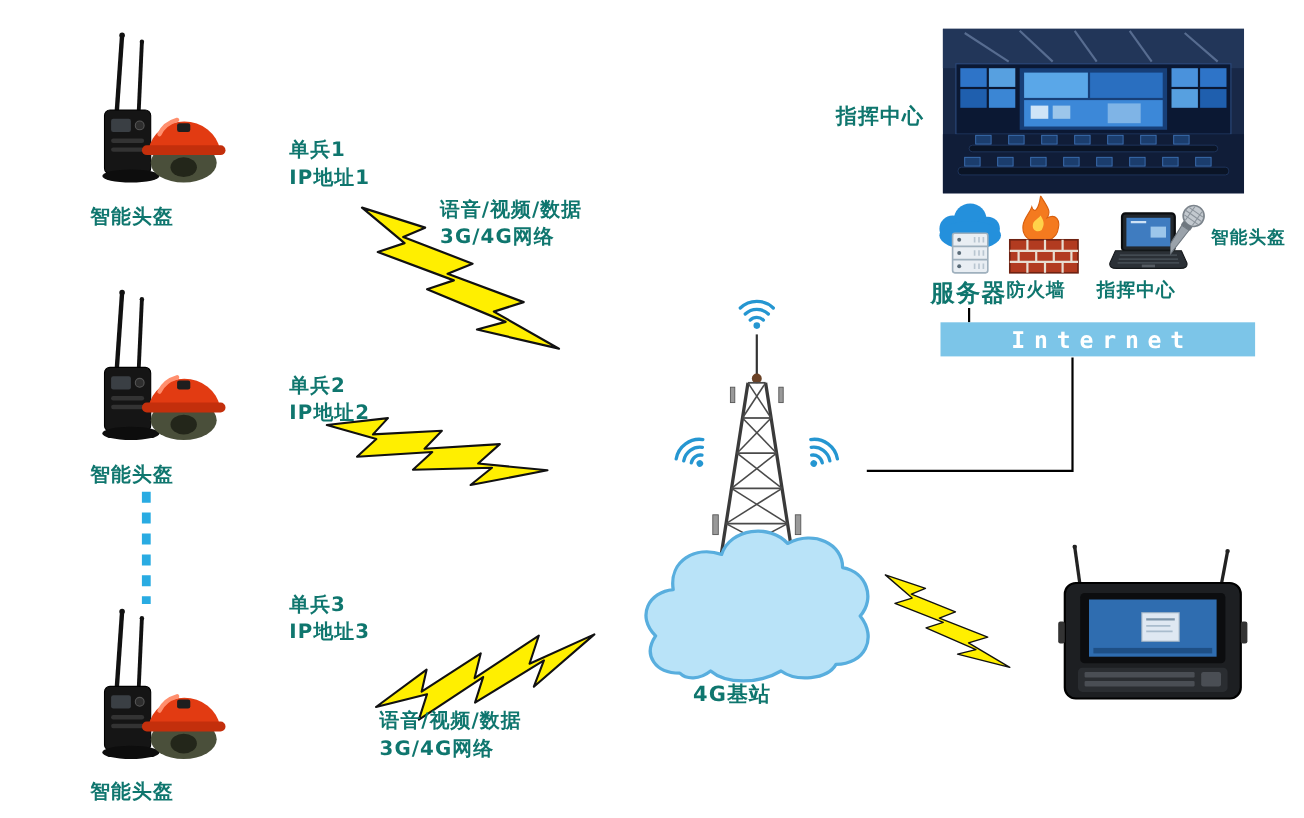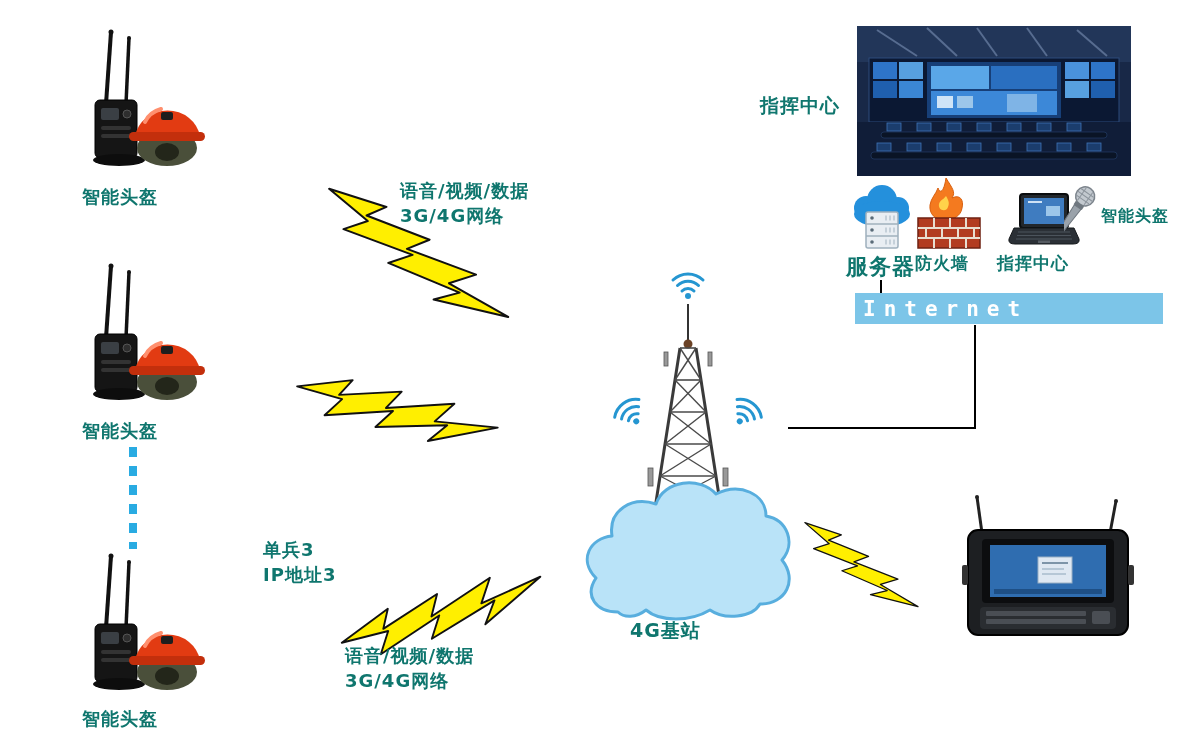--- a/index.html
+++ b/index.html
@@ -5,23 +5,23 @@
   * { margin:0; padding:0; box-sizing:border-box; }
   html,body { background:#ffffff; font-family:"DejaVu Sans","Liberation Sans",sans-serif; }
   .stage { position:relative; width:1185px; height:744px; background:#fff; overflow:hidden; }
   .abs { position:absolute; }
   svg { display:block; }
   .label { position:absolute; color:#0f766e; font-size:18px; font-weight:600; letter-spacing:1px; white-space:nowrap; z-index:5; }
   .label.center { text-align:left; }
   .label .ln { line-height:25px; }
   .big { font-size:19px; }
   .internet-bar {
-    position:absolute; left:855px; top:293px; width:308px; height:31px;
+    position:absolute; left:855px; top:293px; width:286px; height:31px;
     background:var(--internet-bar-bg,#7cc5e8);
-    display:flex; align-items:center; 
+    display:flex; align-items:center; justify-content:center;
     z-index:4;
   }
   .internet-bar span {
     color:var(--internet-text,#fff);
     font-family:"DejaVu Sans Mono","Liberation Mono",monospace;
     font-size:21px; font-weight:bold; letter-spacing:8px; text-indent:8px;
   }
 </style>
 </head>
 <body>
@@ -267,21 +267,29 @@
     <line x1="82" y1="79" x2="106" y2="79" stroke="#a9bccd" stroke-width="1.5"></line>
     <rect x="34" y="94" width="108" height="5" fill="#1e4f85"></rect>
     <rect x="20" y="112" width="136" height="22" rx="4" fill="#2a2d31"></rect>
     <g fill="#4a4e54">
       <rect x="26" y="116" width="100" height="5" rx="1"></rect>
       <rect x="26" y="124" width="100" height="5" rx="1"></rect>
       <rect x="132" y="116" width="18" height="13" rx="2"></rect>
     </g>
   </svg>
 
-
+  <div class="label" style="left:263px;top:124px">
+    <div class="ln">单兵1</div>
+    <div class="ln">IP地址1</div>
+  </div>
+
+  <div class="label" style="left:263px;top:338px">
+    <div class="ln">单兵2</div>
+    <div class="ln">IP地址2</div>
+  </div>
 
   <div class="label" style="left:263px;top:537px">
     <div class="ln">单兵3</div>
     <div class="ln">IP地址3</div>
   </div>
 
   <div class="label center" style="left:400px;top:178px;width:180px">
     <div class="ln">语音/视频/数据</div>
     <div class="ln">3G/4G网络</div>
   </div>

